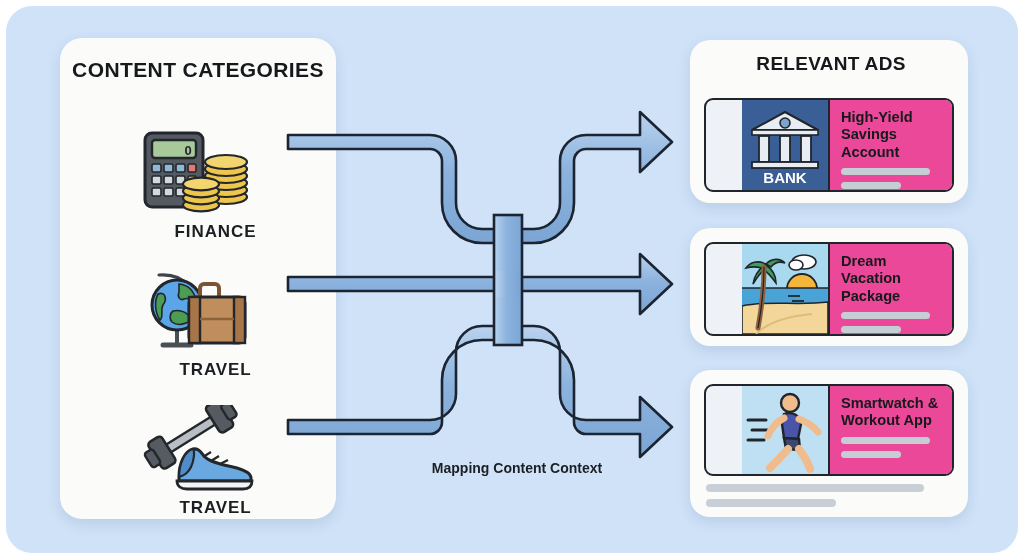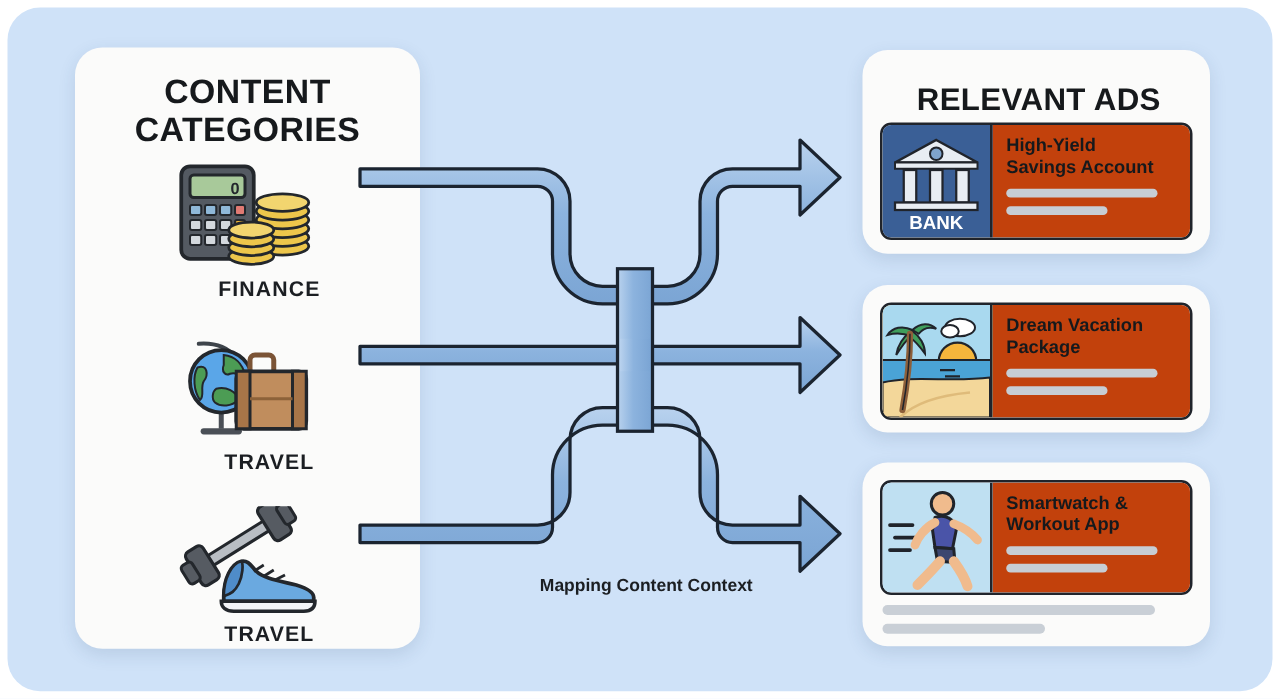--- a/index.html
+++ b/index.html
@@ -26,21 +26,21 @@
     position:absolute;
     left:60px;top:38px;
     width:276px;height:481px;
     background:#fbfbfa;
     border-radius:22px;
     box-shadow:0 5px 14px rgba(40,70,110,.13);
   }
   #left-title{
     position:absolute;left:0;top:20px;width:276px;
     text-align:center;
-    font-size:27px;font-weight:bold;letter-spacing:.4px;
+    font-size:21px;font-weight:bold;letter-spacing:.4px;
     color:#16191c;
   }
   .cat{
     position:absolute;left:0;width:276px;text-align:center;
   }
   .cat .icon-wrap{
     height:92px;display:flex;align-items:center;justify-content:center;
   }
   .cat .cat-label{
     font-size:17px;font-weight:bold;letter-spacing:.9px;color:#1b1e22;
@@ -66,40 +66,41 @@
   
   .ad-panel{
     position:absolute;left:690px;width:278px;
     background:#fbfbfa;border-radius:20px;
     box-shadow:0 5px 14px rgba(40,70,110,.13);
   }
   #ads-panel-1{top:40px;height:163px;}
   #ads-panel-2{top:228px;height:118px;}
   #ads-panel-3{top:370px;height:147px;}
   #ads-title{
-    position:absolute;left:0;top:26px;width:282px;text-align:center;
-    font-size:25px;font-weight:bold;letter-spacing:.3px;color:#16191c;
+    position:absolute;left:0;top:13px;width:282px;text-align:center;
+    font-size:19px;font-weight:bold;letter-spacing:.3px;color:#16191c;
   }
   .ad-card{
     position:absolute;
     display:flex;
     border:2.2px solid #20242b;
     border-radius:9px;
     overflow:hidden;
     background:#eef2f6;
   }
   #ad-card-1{left:14px;top:58px;width:246px;height:90px;}
   #ad-card-2{left:14px;top:14px;width:246px;height:90px;justify-content:space-between;}
   #ad-card-3{left:14px;top:14px;width:246px;height:88px;}
   .ad-thumb{
     width:86px;flex:none;position:relative;overflow:hidden;
     border-right:2px solid #20242b;
+    margin-left:36px;
   }
   .ad-body{
-    flex:1;padding:9px 10px 0 11px;background:#c2410c;
+    flex:1;padding:9px 10px 0 11px;background:#ec4899;
   }
   .ad-headline{
     font-size:14.6px;font-weight:bold;line-height:1.19;color:#16191c;
   }
   .bar{
     background:#c7cdd4;border-radius:4px;height:7px;margin-top:7px;
   }
   .bar.w1{width:88%;}
   .bar.w2{width:59%;}
   .panel-bar{

